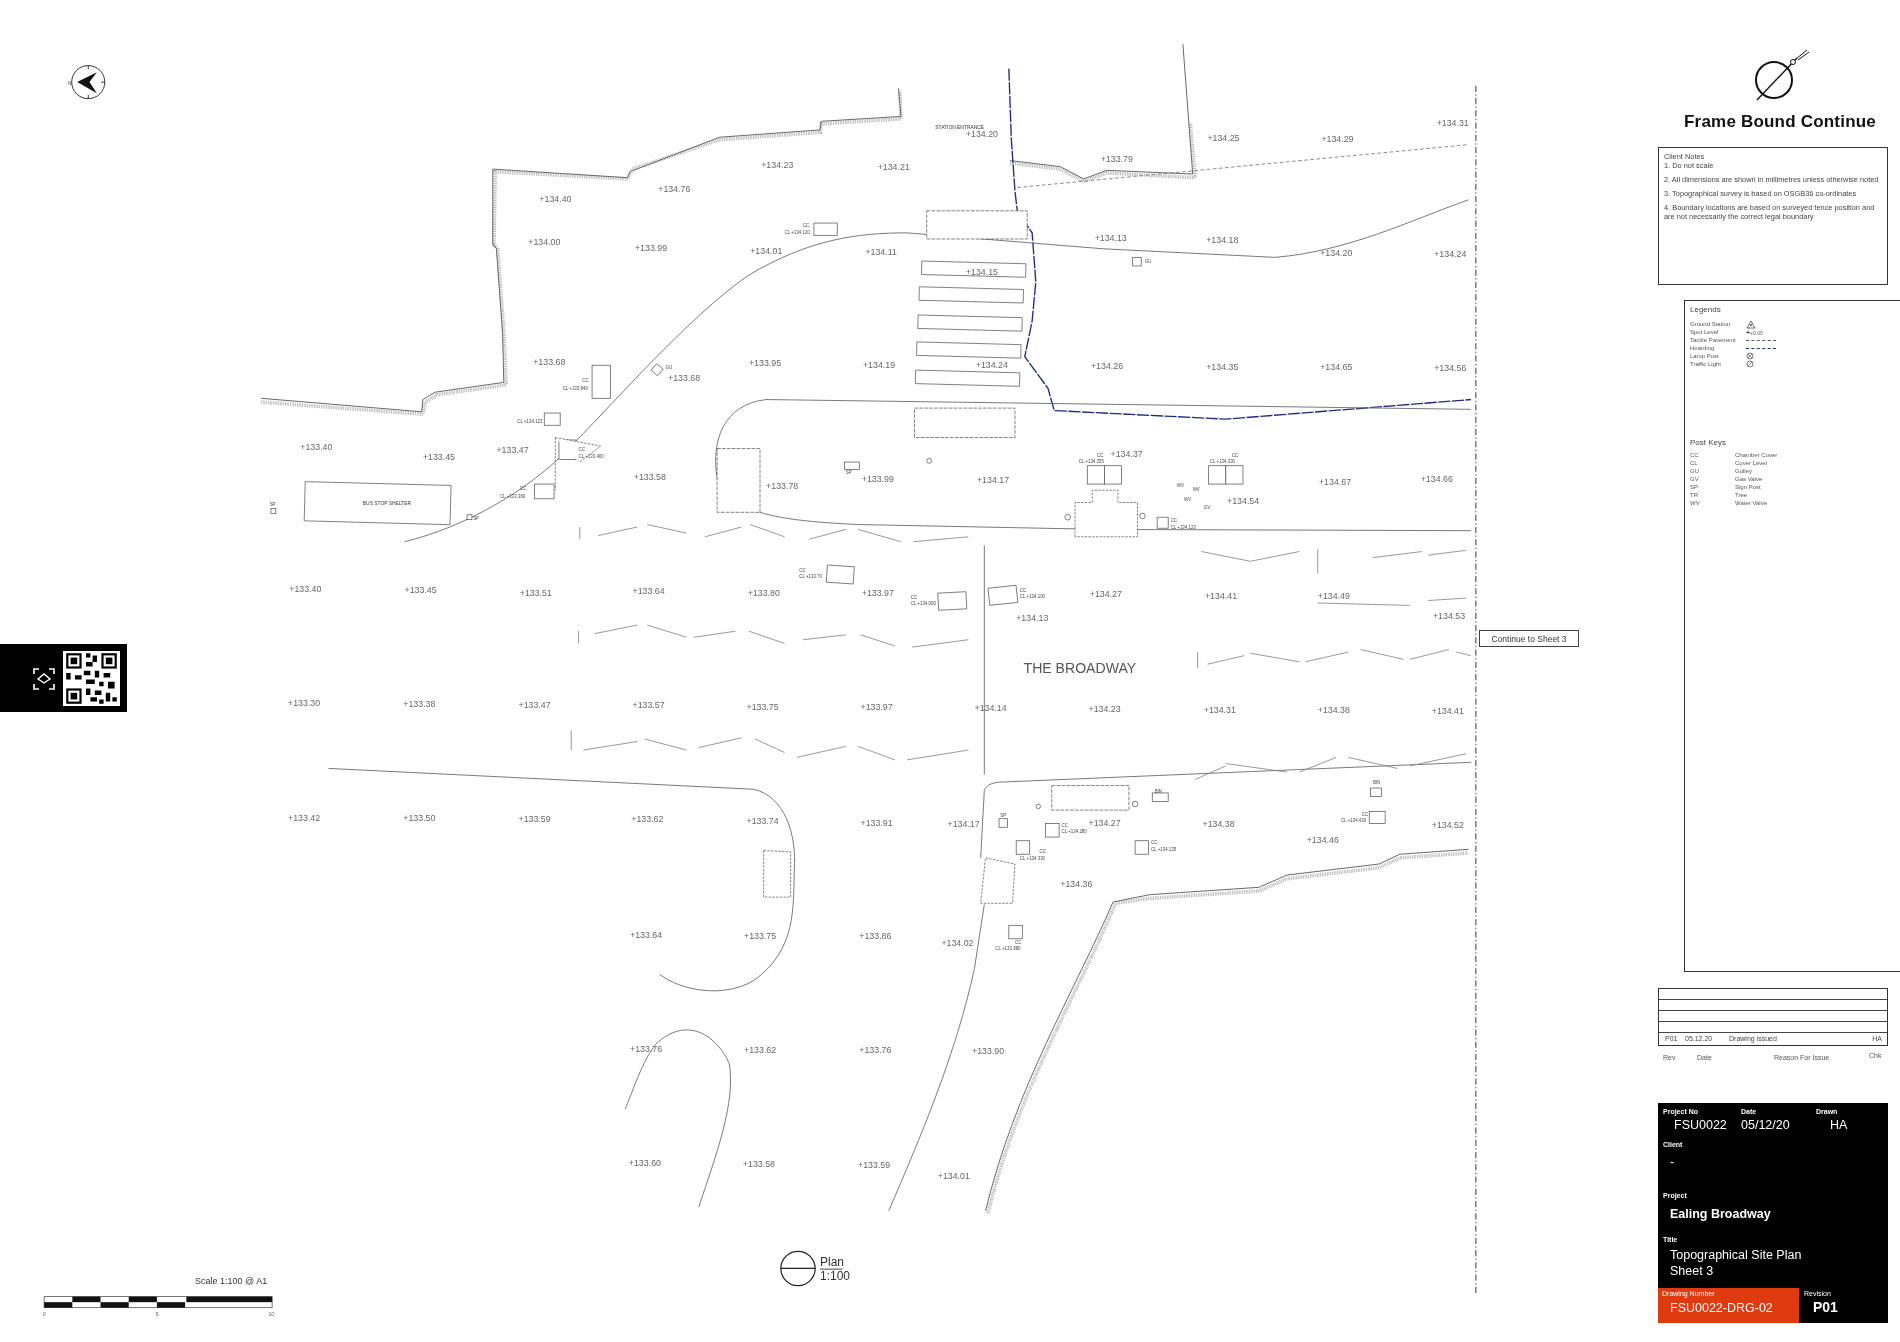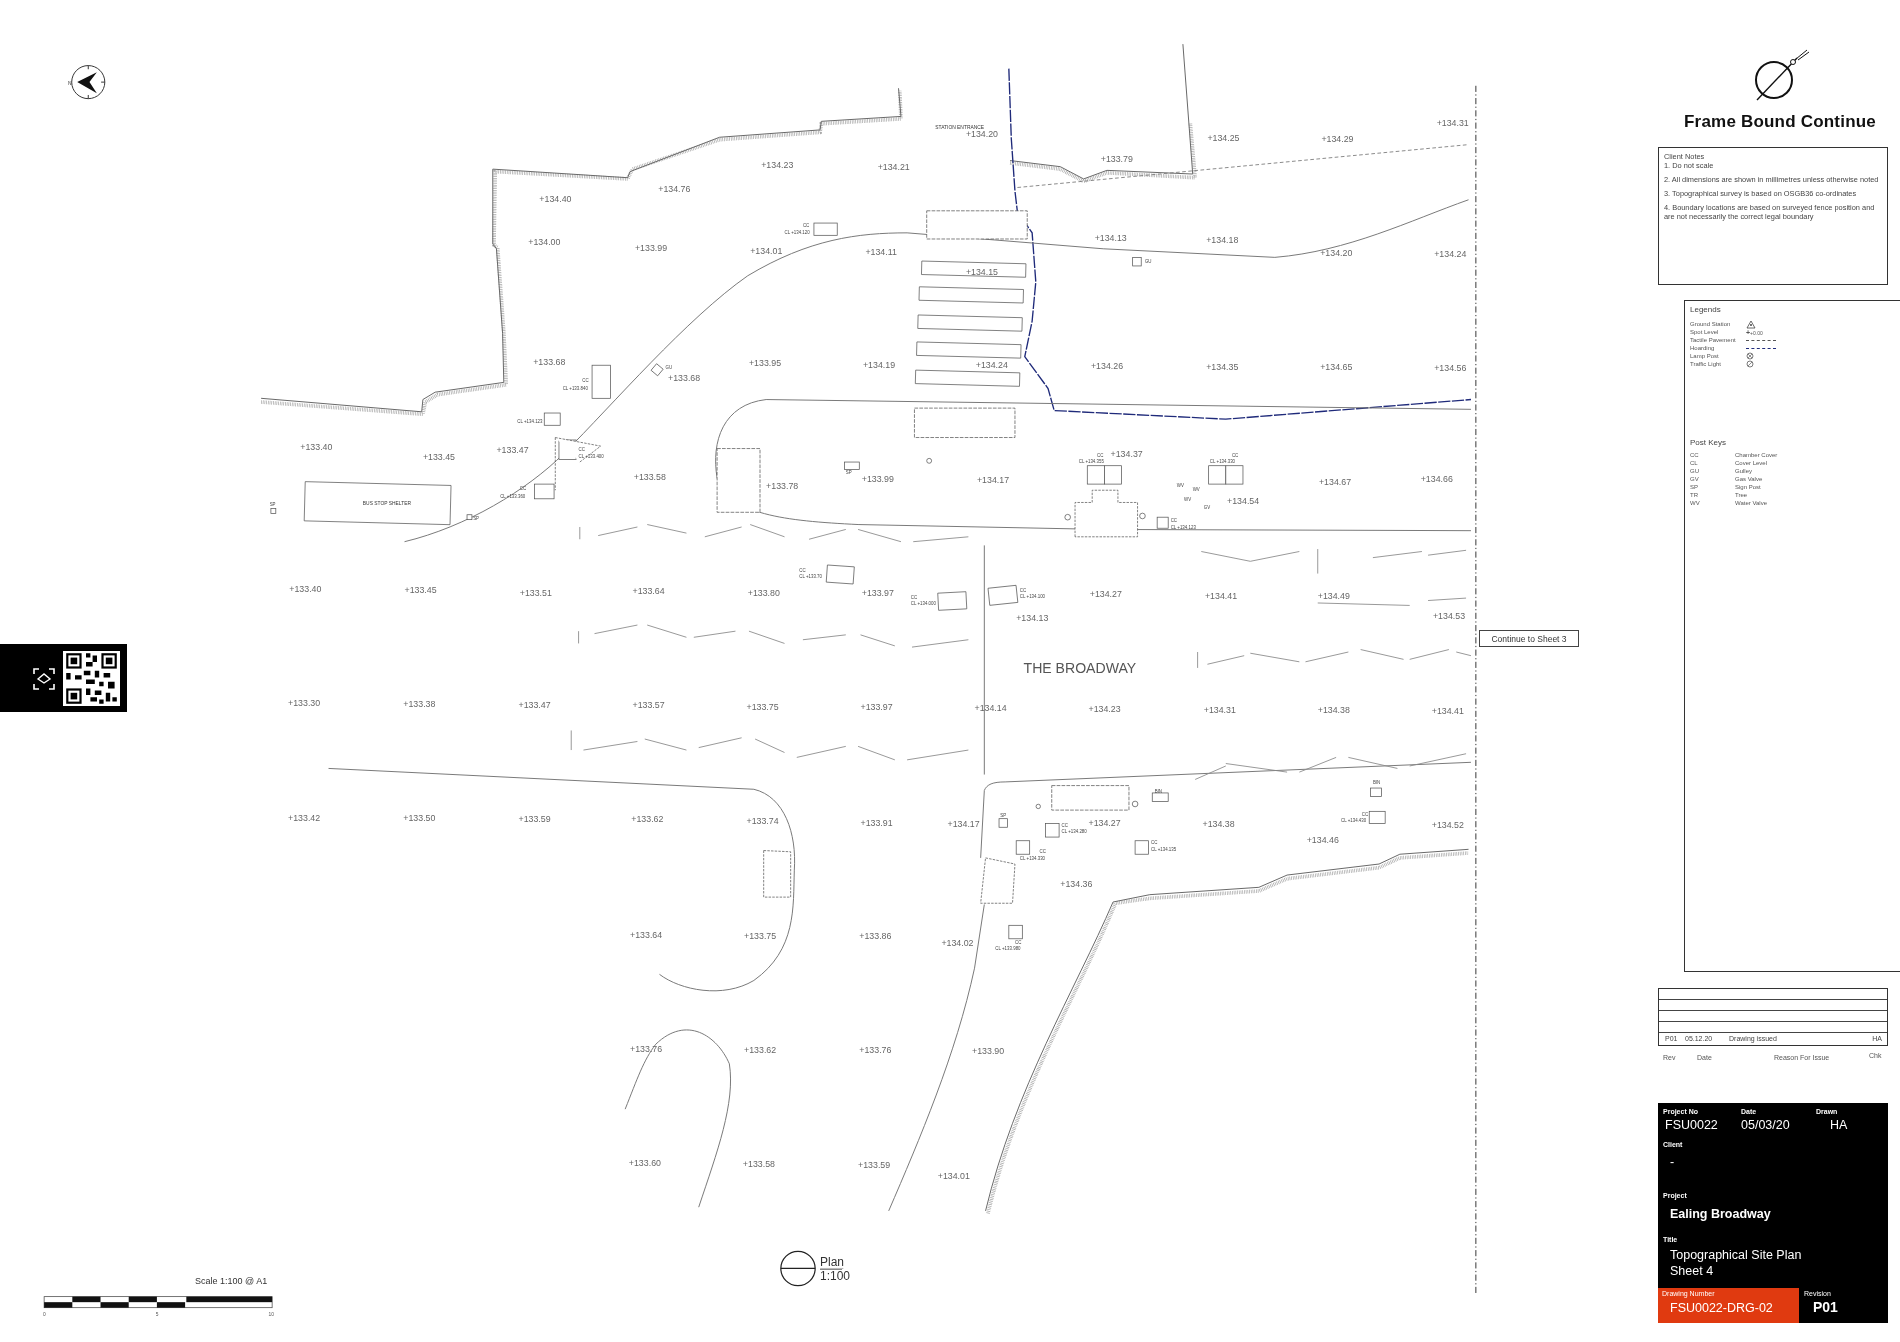--- a/index.html
+++ b/index.html
@@ -431,31 +431,31 @@
 </div>
 <div class="revhead">
   <span style="left:0;">Rev</span>
   <span style="left:34px;">Date</span>
   <span style="left:111px;">Reason For  Issue</span>
   <span style="left:206px;top:-2px;">Chk</span>
 </div>
 
 <div class="titleblock">
   <div class="tb-lbl" style="left:5px;top:5px;">Project No</div>
-  <div class="tb-val" style="left:7px;top:15px;">FSU0022</div>
+  <div class="tb-val" style="left:16px;top:15px;">FSU0022</div>
   <div class="tb-lbl" style="left:83px;top:5px;">Date</div>
-  <div class="tb-val" style="left:83px;top:15px;">05/03/20</div>
+  <div class="tb-val" style="left:83px;top:15px;">05/12/20</div>
   <div class="tb-lbl" style="left:158px;top:5px;">Drawn</div>
   <div class="tb-val" style="left:172px;top:15px;">HA</div>
   <div class="tb-lbl" style="left:5px;top:38px;">Client</div>
   <div class="tb-val" style="left:12px;top:52px;">-</div>
   <div class="tb-lbl" style="left:5px;top:89px;">Project</div>
   <div class="tb-val" style="left:12px;top:104px;font-weight:bold;">Ealing Broadway</div>
   <div class="tb-lbl" style="left:5px;top:133px;">Title</div>
   <div class="tb-val" style="left:12px;top:145px;">Topographical Site Plan</div>
-  <div class="tb-val" style="left:12px;top:161px;">Sheet 4</div>
+  <div class="tb-val" style="left:12px;top:161px;">Sheet 3</div>
   <div class="tb-red">
     <div class="tb-lbl" style="left:4px;top:2px;font-weight:normal;">Drawing Number</div>
     <div class="tb-val" style="left:12px;top:13px;">FSU0022-DRG-02</div>
   </div>
   <div class="tb-lbl" style="left:146px;top:187px;font-weight:normal;">Revision</div>
   <div class="tb-val" style="left:155px;top:196px;font-weight:bold;font-size:14px;">P01</div>
 </div>
 
 </body></html>

